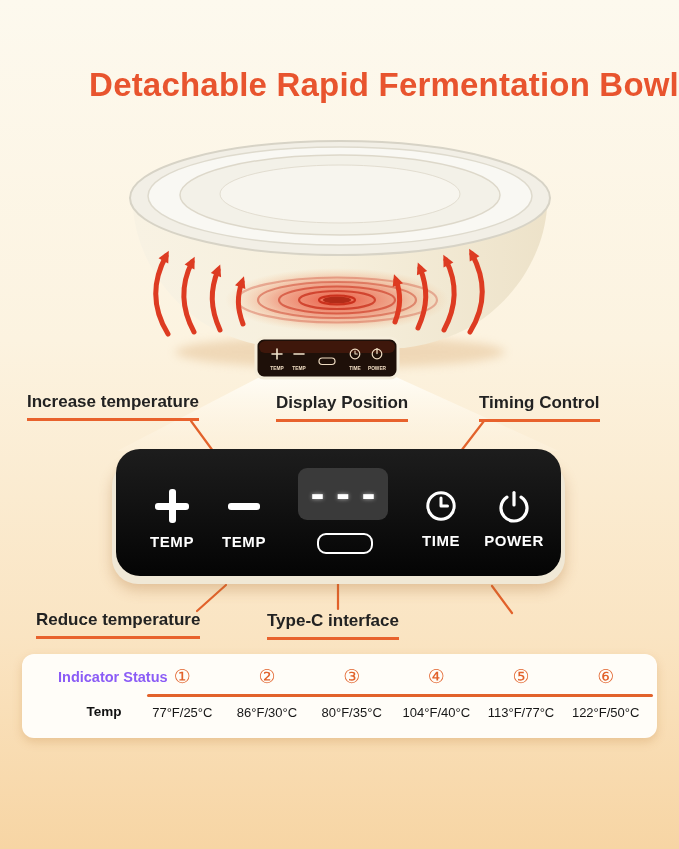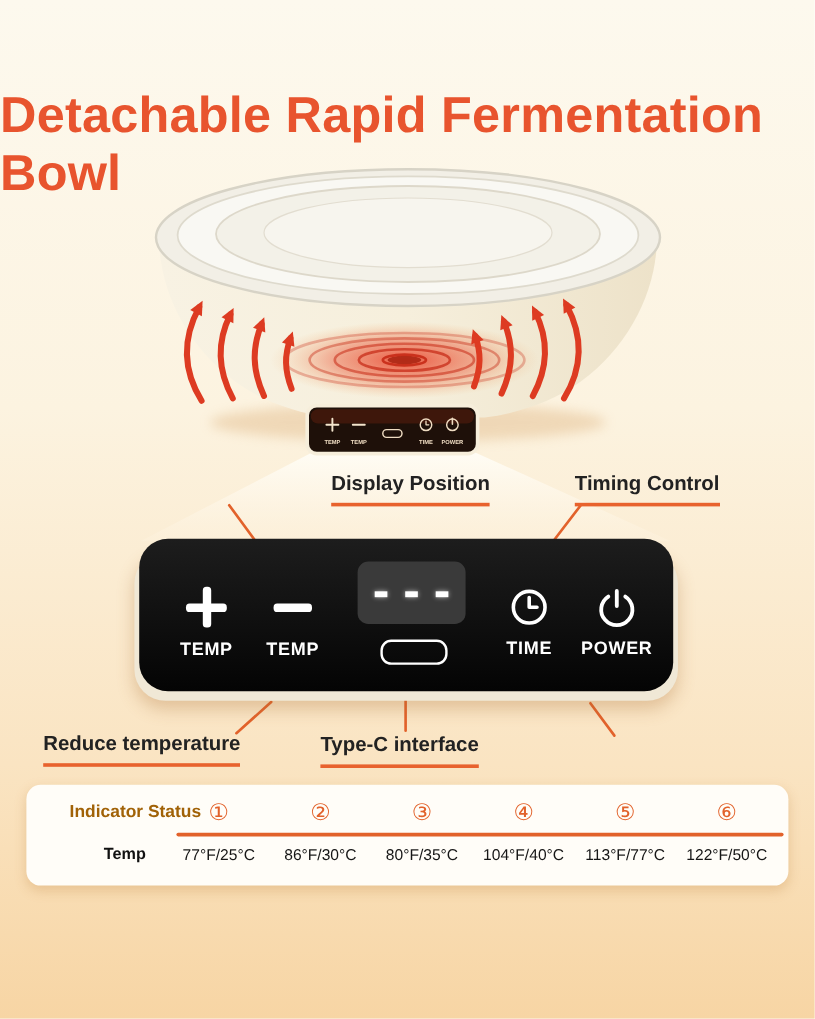--- a/index.html
+++ b/index.html
@@ -1,19 +1,19 @@
 <!DOCTYPE html>
 <html><head>
 <meta charset="utf-8">
 <style>
   html,body{margin:0;padding:0;background:#ffffff;font-family:"Liberation Sans",sans-serif;}
   .canvas{position:relative;width:679px;height:849px;overflow:hidden;
     background:linear-gradient(180deg,#fdf9ee 0%,#fcf3e0 40%,#fae4c2 75%,#f7d5a4 100%);}
-  .page-title{position:absolute;top:44px;left:0;width:100%;text-align:left;
-    font-size:42px;font-weight:bold;color:#e8542e;letter-spacing:0.2px;z-index:6;}
+  .page-title{position:absolute;top:44px;left:0;width:100%;text-align:right;
+    font-size:33px;font-weight:bold;color:#e8542e;letter-spacing:0.2px;z-index:6;}
   .layer{position:absolute;left:0;top:0;width:679px;height:849px;}
   .bg-svg{z-index:1;}
   .conn-svg{z-index:3;pointer-events:none;}
 
   
   .callout{position:absolute;z-index:6;font-size:17px;font-weight:bold;color:#222;
     padding-bottom:6px;border-bottom:3px solid #e8622d;line-height:1.2;}
   #co-increase{left:27px;top:392px;}
   #co-display{left:276px;top:393px;}
   #co-timing{left:479px;top:393px;}
@@ -39,21 +39,21 @@
   .display-text{font-family:"DejaVu Sans Mono",monospace;font-size:34px;font-weight:bold;color:#fff;
     letter-spacing:5px;margin-right:-5px;line-height:1;text-shadow:0 0 4px rgba(255,255,255,.6);}
   .usb-port{position:absolute;left:201px;top:84px;width:52px;height:17px;border:2.5px solid #fff;border-radius:9px;}
   .ctrl-time{left:288px;top:40px;width:74px;}
   .ctrl-power{left:356px;top:40px;width:84px;}
   .icon-svg{display:block;margin:0 auto 9px;}
 
   
   .info-table{position:absolute;left:22px;top:654px;width:635px;height:84px;background:#fffdf8;
     border-radius:12px;box-shadow:0 4px 10px rgba(190,130,60,.28);z-index:6;}
-  .tbl-label1{position:absolute;left:36px;top:15px;font-size:14.5px;font-weight:bold;color:#a16207;}
+  .tbl-label1{position:absolute;left:36px;top:15px;font-size:14.5px;font-weight:bold;color:#8b5cf6;}
   .tbl-label2{position:absolute;left:36px;top:50px;width:92px;text-align:center;font-size:13.5px;font-weight:bold;color:#111;}
   .tbl-line{position:absolute;left:125px;top:40px;width:506px;height:2.5px;background:#e2622b;border-radius:2px;}
   .tbl-inds{position:absolute;left:118px;top:11px;width:508px;display:flex;}
   .tbl-ind{flex:1;text-align:center;font-size:19px;color:#e2622b;}
   .tbl-temps{position:absolute;left:118px;top:51px;width:508px;display:flex;justify-content:flex-end;}
   .tbl-temp{flex:1;text-align:center;font-size:13px;color:#161616;}
 </style>
 </head>
 <body>
 
@@ -143,20 +143,21 @@
   <svg class="layer conn-svg" viewBox="0 0 679 849">
     <g stroke="#e2622b" stroke-width="2.2" stroke-linecap="round">
       <line x1="191" y1="421" x2="213" y2="451"></line>
       <line x1="484" y1="421" x2="461" y2="451"></line>
       <line x1="197" y1="611" x2="226" y2="585"></line>
       <line x1="338" y1="609" x2="338" y2="584"></line>
       <line x1="512" y1="613" x2="492" y2="586"></line>
     </g>
   </svg>
 
+  <div class="callout" id="co-increase">Increase temperature</div>
   <div class="callout" id="co-timing">Timing Control</div>
   <div class="callout" id="co-display">Display Position</div>
   <div class="callout" id="co-reduce">Reduce temperature</div>
   <div class="callout" id="co-typec">Type-C interface</div>
 
   <div class="panel-base"></div>
   <div class="panel">
     <div class="ctrl ctrl-plus">
       <div class="plus-shape"></div>
       <div class="ctrl-label">TEMP</div>

